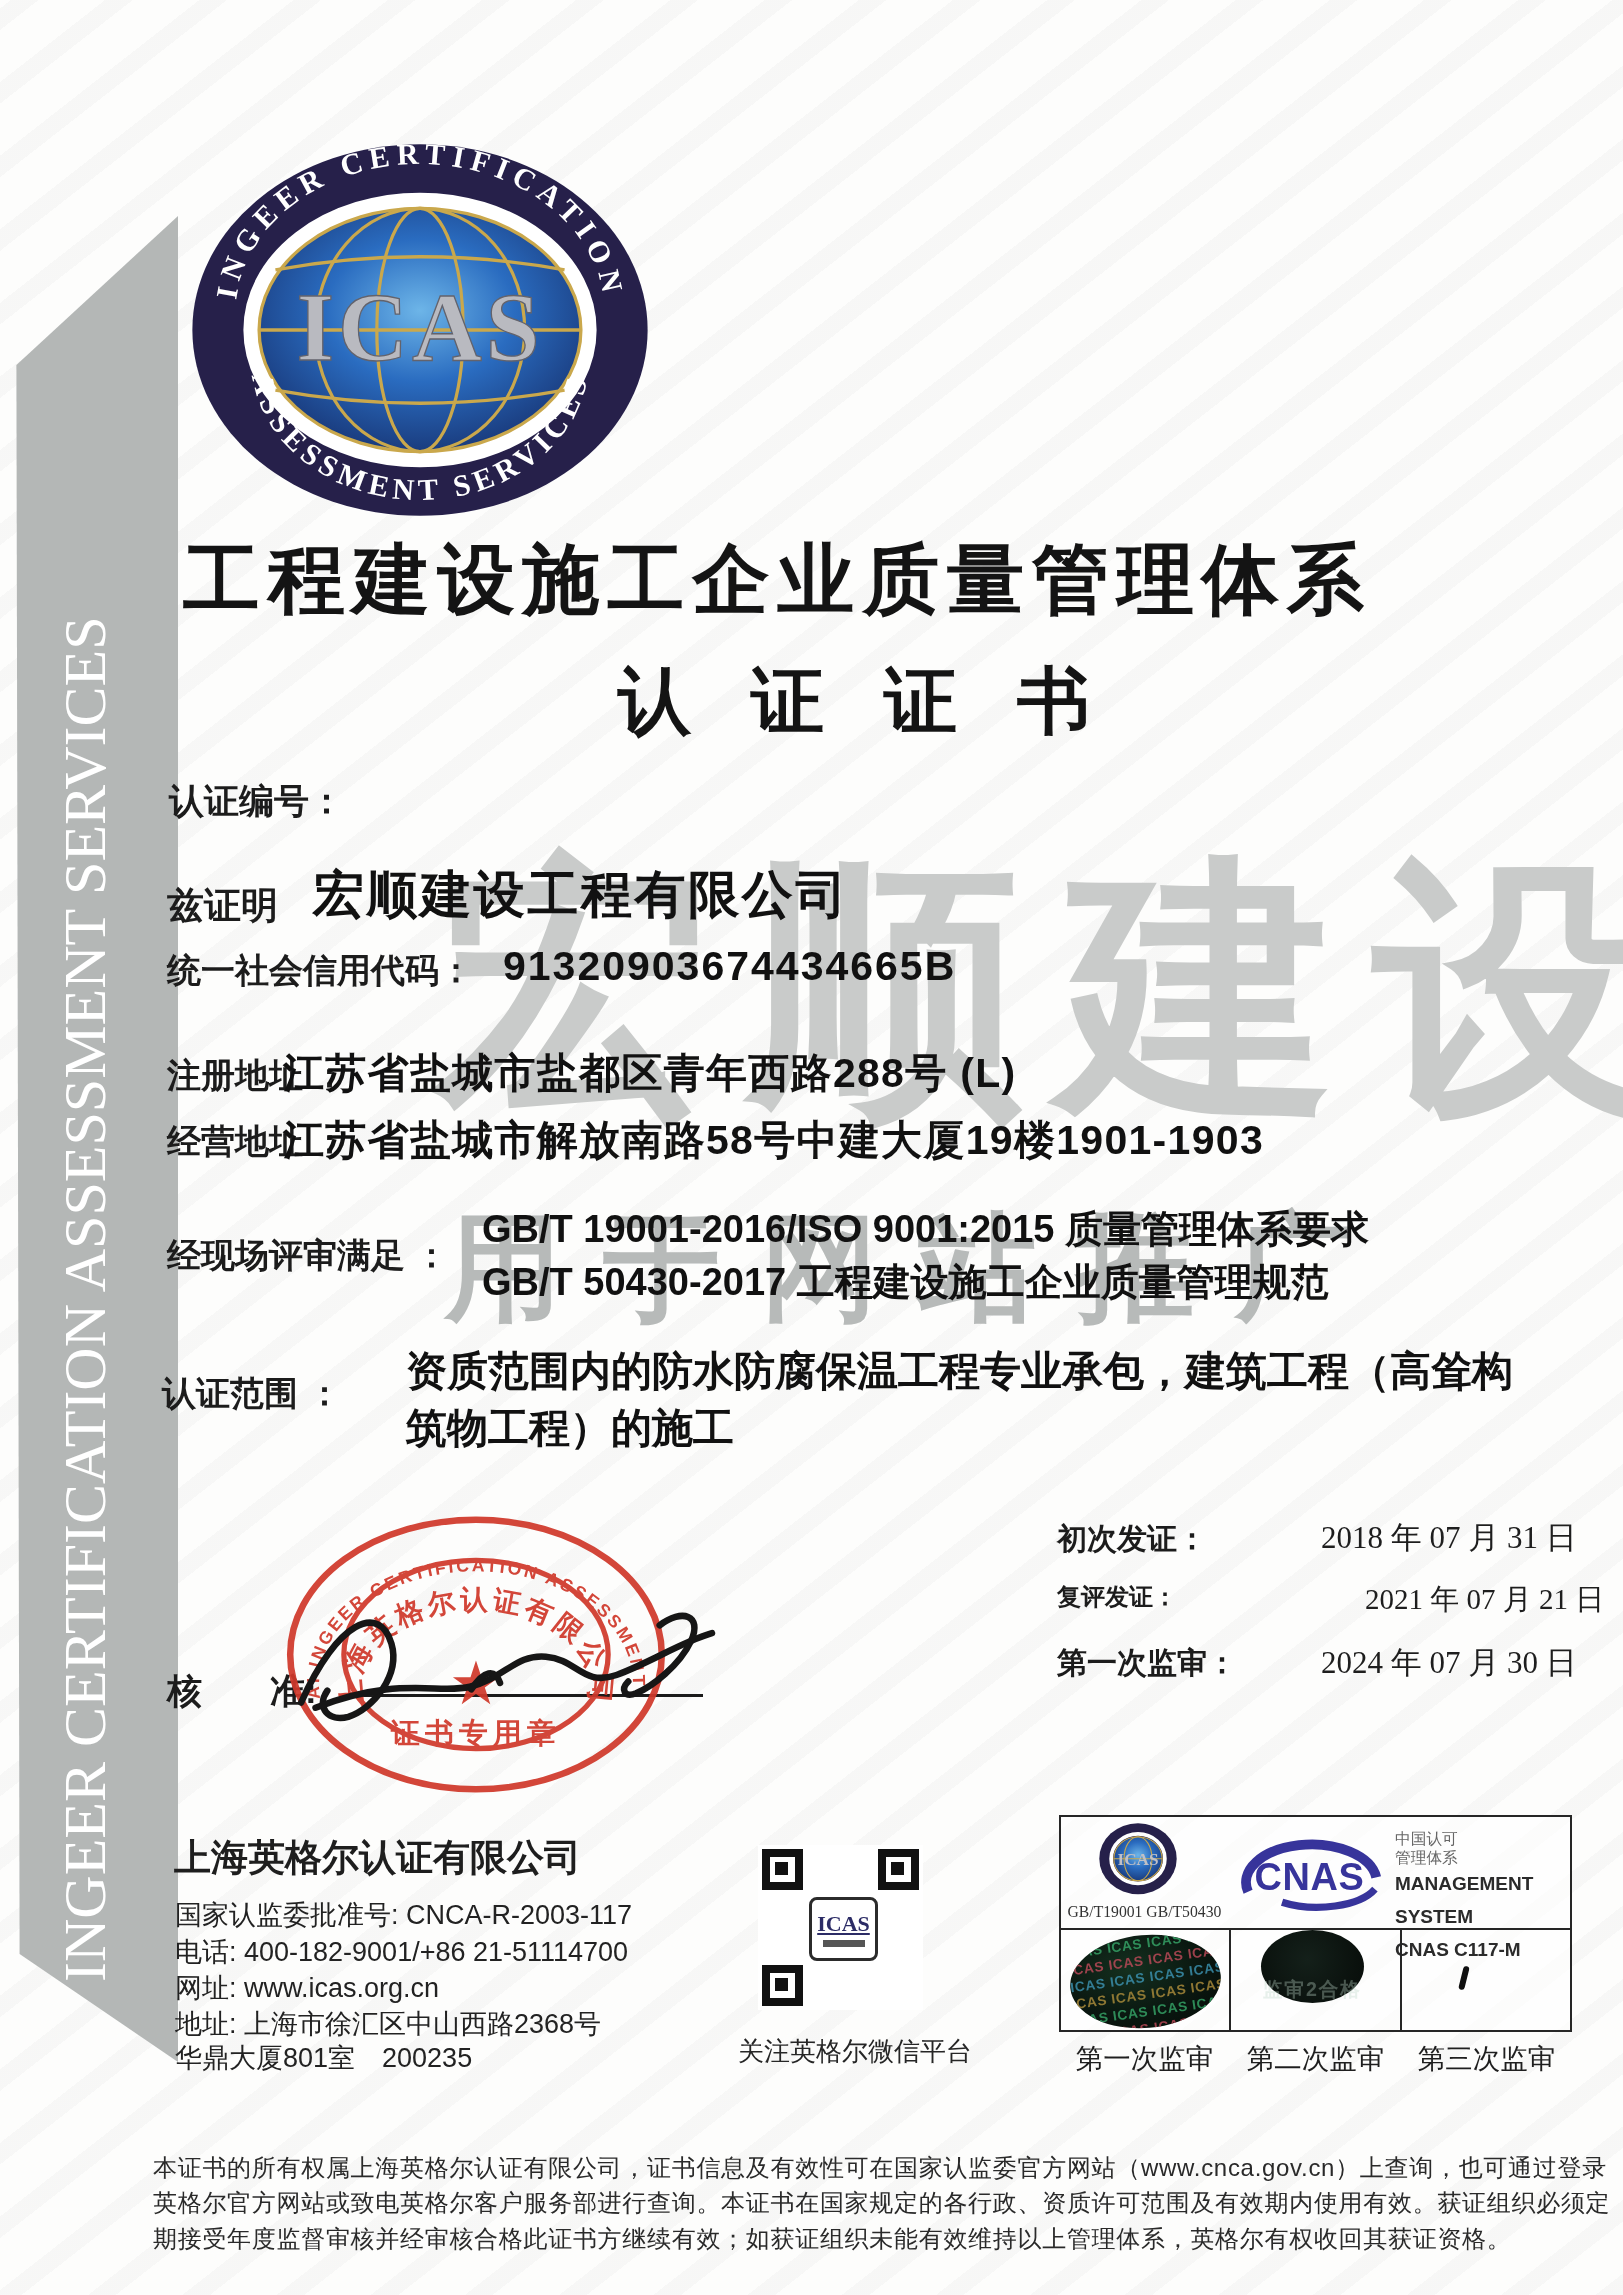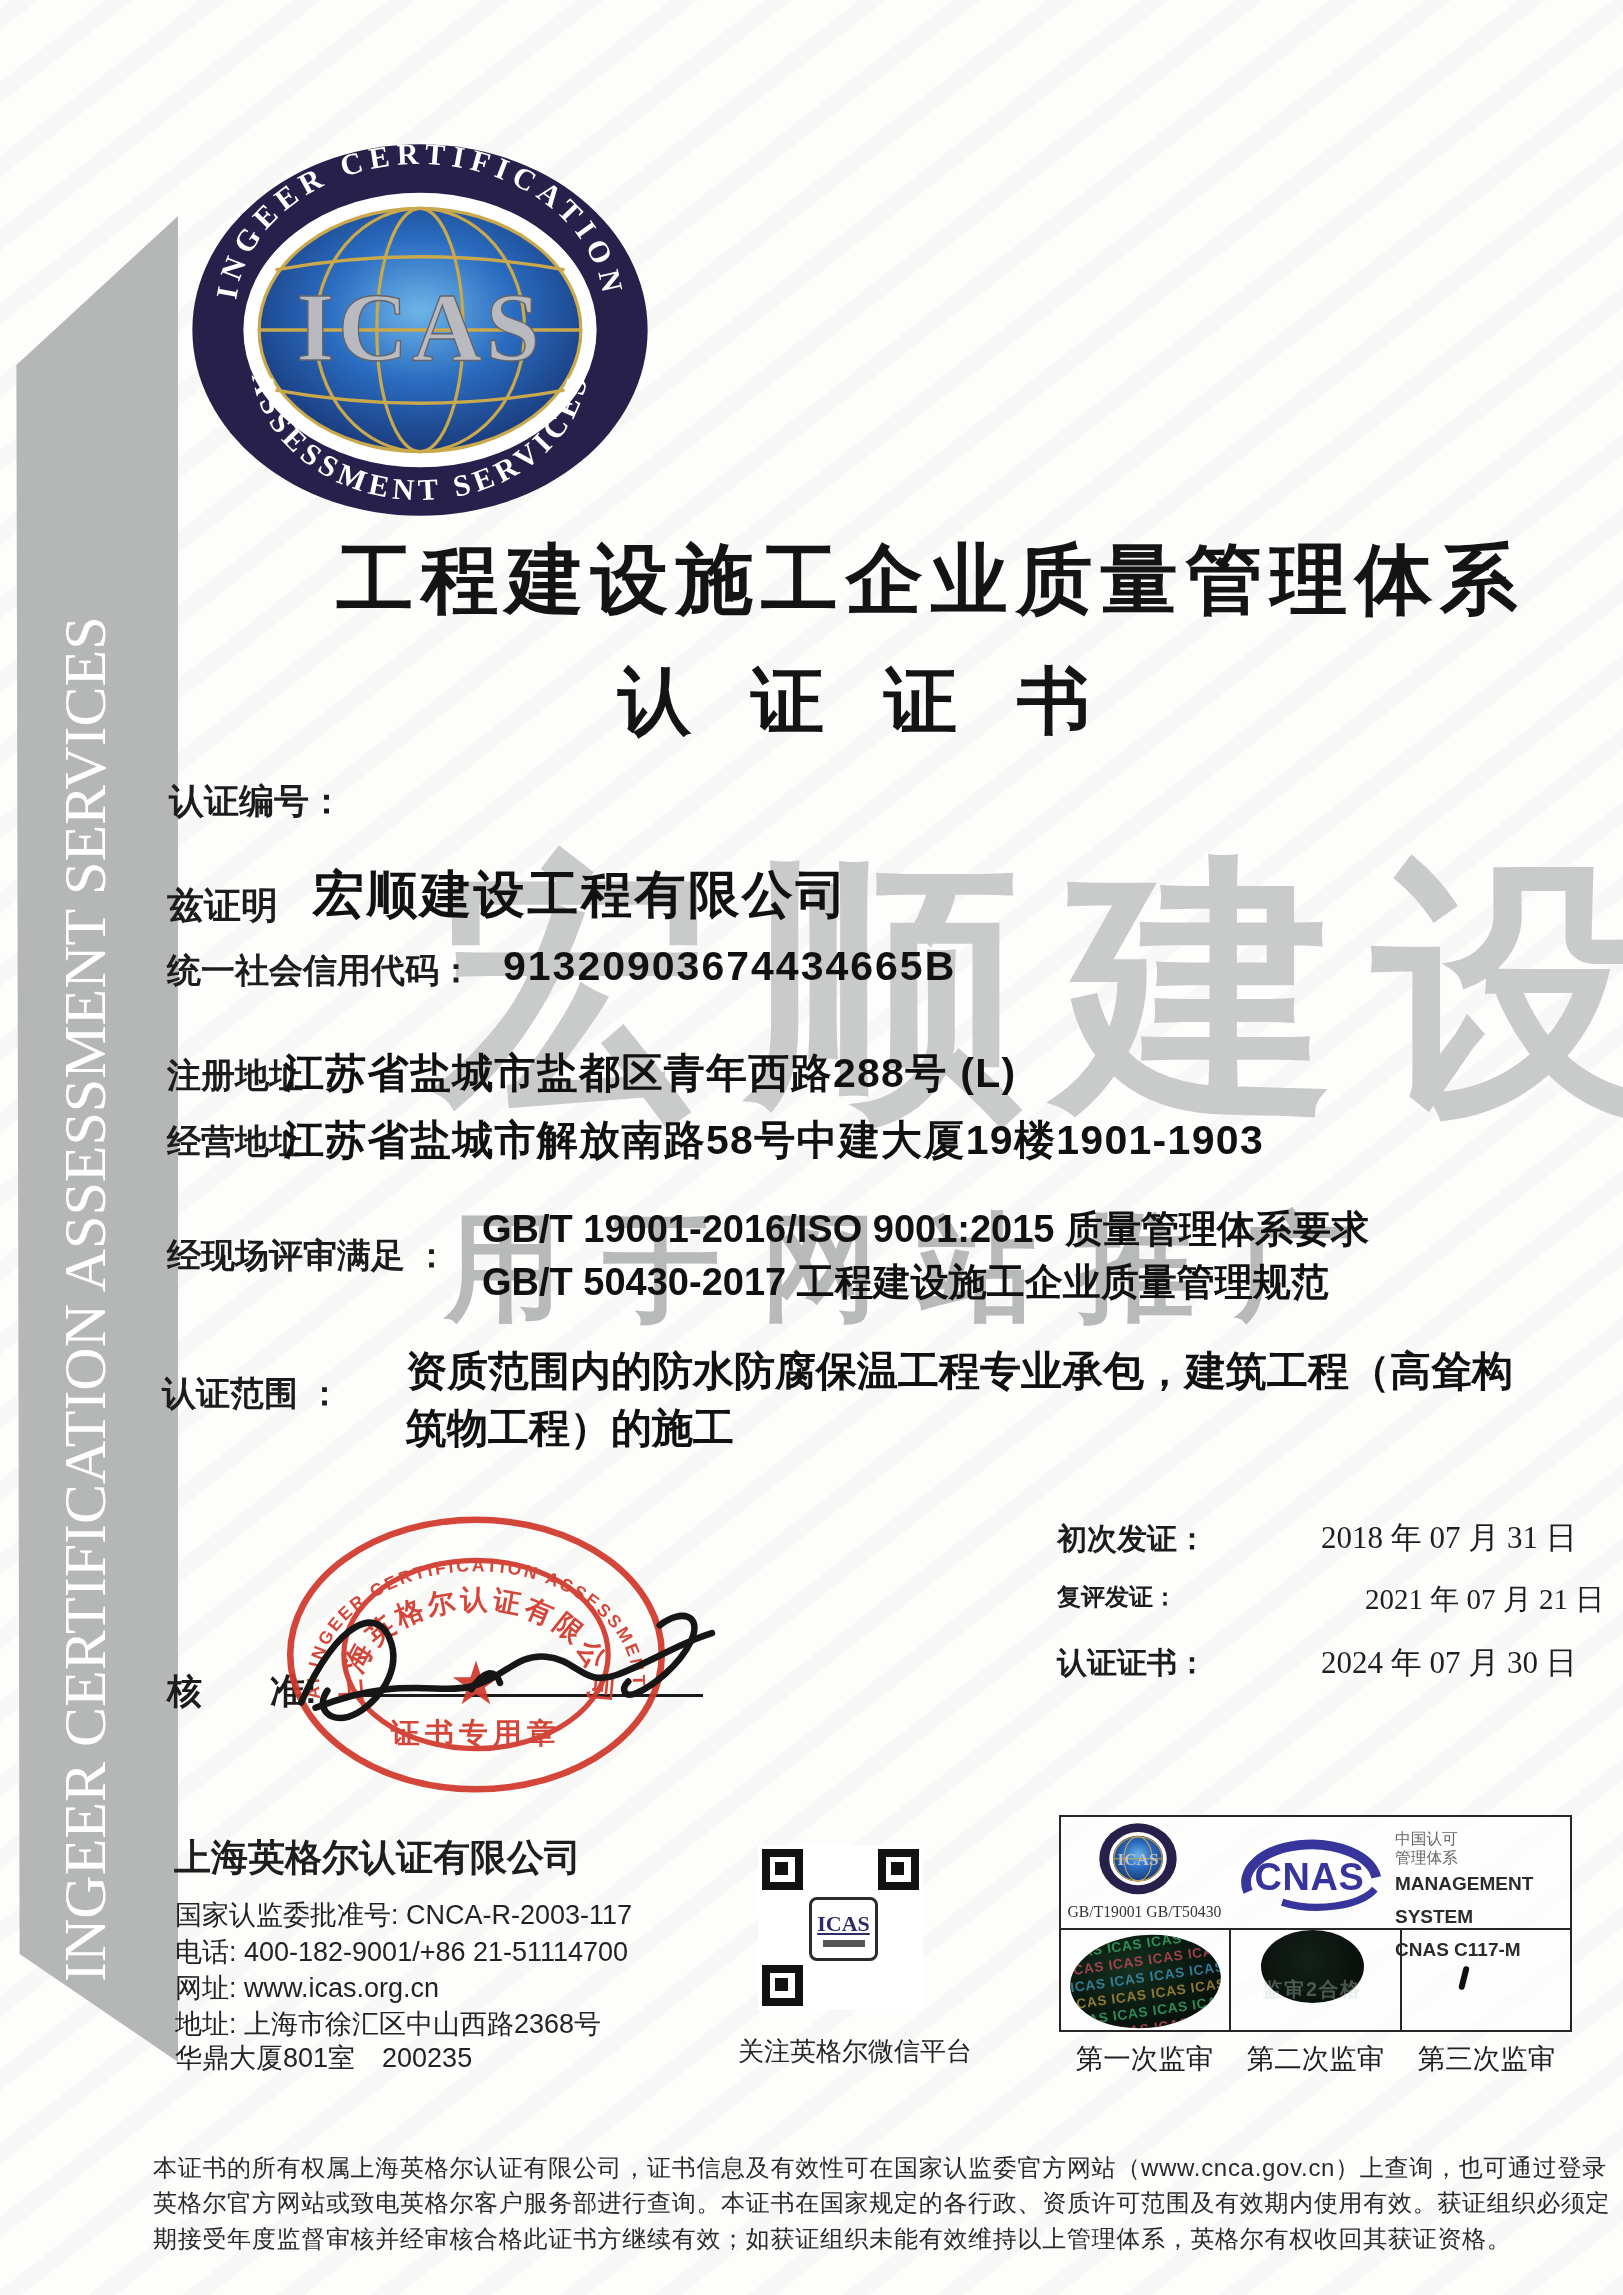--- a/index.html
+++ b/index.html
@@ -12,21 +12,21 @@
   
   .band{left:0;top:0;width:196px;height:2295px;background:#b4b7b6;
         clip-path:polygon(16.4px 365px,178px 216px,178px 2062px,19.6px 1954px);}
   .band-text{left:5.2px;top:306px;height:1676px;width:160px;line-height:160px;
         writing-mode:vertical-rl;transform:rotate(180deg);
         font-family:"Liberation Serif",serif;font-size:60px;color:#ffffff;letter-spacing:0px;white-space:nowrap;}
   
   .wm1{left:435px;top:808px;font-size:275px;font-weight:700;color:#c9cbca;letter-spacing:38px;white-space:nowrap;}
   .wm2{left:445px;top:1190px;font-size:117px;font-weight:700;color:#b7bab9;letter-spacing:41px;white-space:nowrap;}
   
-  .title1{left:183px;top:529px;width:1342px;text-align:right;font-size:77px;font-weight:700;letter-spacing:7.9px;color:#141414;white-space:nowrap;}
+  .title1{left:183px;top:529px;width:1342px;text-align:left;font-size:77px;font-weight:700;letter-spacing:7.9px;color:#141414;white-space:nowrap;}
   .title2{left:183px;top:653px;width:1342px;text-align:center;font-size:73px;font-weight:700;letter-spacing:60px;text-indent:60px;color:#141414;white-space:nowrap;}
   .lbl{font-weight:700;color:#1c1c1c;white-space:nowrap;}
   .val-b{font-weight:700;color:#111;white-space:nowrap;}
   .serif{font-family:"Liberation Serif",serif;}
   
   .sig-line{left:357px;top:1694px;width:346px;height:2.6px;background:#1b1b1b;}
   
   .issuer-name{left:174px;top:1833px;font-size:37px;font-weight:700;white-space:nowrap;}
   .issuer-line{left:175px;font-size:27px;color:#222;white-space:nowrap;}
   
@@ -125,21 +125,21 @@
   <div class="abs val-b z2" style="left:482px;top:1257px;font-size:38px;">GB/T 50430-2017 工程建设施工企业质量管理规范</div>
 
   <div class="abs lbl z2" style="left:162px;top:1371px;font-size:34px;">认证范围 ：</div>
   <div class="abs val-b z2" style="left:406px;top:1344px;font-size:41px;">资质范围内的防水防腐保温工程专业承包，建筑工程（高耸构</div>
   <div class="abs val-b z2" style="left:406px;top:1401px;font-size:41px;">筑物工程）的施工</div>
 
   <div class="abs lbl z2" style="left:1057px;top:1519px;font-size:30px;">初次发证：</div>
   <div class="abs serif z2" style="left:1321px;top:1517px;font-size:31px;white-space:nowrap;">2018 年 07 月 31 日</div>
   <div class="abs lbl z2" style="left:1057px;top:1581px;font-size:24px;">复评发证：</div>
   <div class="abs serif z2" style="left:1321px;top:1580px;font-size:29px;white-space:nowrap;margin-left:44px;">2021 年 07 月 21 日</div>
-  <div class="abs lbl z2" style="left:1057px;top:1643px;font-size:30px;">认证证书：</div>
+  <div class="abs lbl z2" style="left:1057px;top:1643px;font-size:30px;">第一次监审：</div>
   <div class="abs serif z2" style="left:1321px;top:1642px;font-size:31px;white-space:nowrap;">2024 年 07 月 30 日</div>
 
   <div class="abs lbl z2" style="left:167px;top:1668px;font-size:35px;">核</div>
   <div class="abs lbl z2" style="left:270px;top:1668px;font-size:35px;">准:</div>
   <div class="abs sig-line z2"></div>
 
   <svg class="abs z3" style="left:283px;top:1513px;opacity:.93;" width="386" height="283" viewBox="0 0 590 432">
     <defs>
       <path id="stampArcEn" d="M 58 288 A 240 172 0 1 1 532 288" fill="none"></path>
       <path id="stampArcCn" d="M 122 286 A 176 118 0 1 1 468 286" fill="none"></path>

